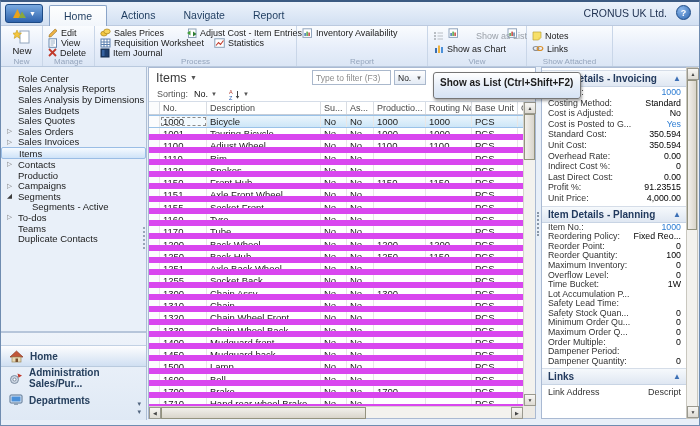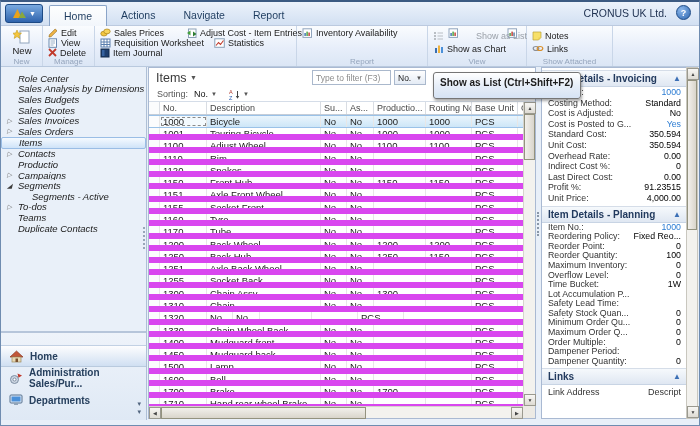--- a/index.html
+++ b/index.html
@@ -31,21 +31,21 @@
   .glabel{position:absolute;bottom:0;left:0;right:0;text-align:center;font-size:8px;color:#95a5bc;}
   .bigbtn{display:flex;flex-direction:column;align-items:center;justify-content:center;width:32px;height:28px;font-size:9.5px;gap:1px;}
   .rrow{display:flex;align-items:center;height:9.8px;gap:3px;font-size:9px;white-space:nowrap;}
   .rrow .ic{flex:0 0 auto;display:inline-flex;}
   .stack{display:flex;flex-direction:column;justify-content:flex-end;gap:0;}
   .disabled{color:#9aa0a8;gap:32px;}
   .repgrid{display:grid;grid-template-columns:auto 15px 15px;column-gap:1px;row-gap:0;align-items:center;gap:44px;}
   
   .sidebar{position:absolute;left:0;top:65px;bottom:5px;width:146px;background:#e9f0f9;border-right:1px solid #aebfd6;}
   .navlist{padding-top:6px;}
-  .snav{display:flex;align-items:center;height:10.6px;padding-left:6px;font-size:9.5px;white-space:nowrap;overflow:hidden;font-style:italic;}
+  .snav{display:flex;align-items:center;height:10.6px;padding-left:6px;font-size:9.5px;white-space:nowrap;overflow:hidden;}
   .snav[data-ind="1"]{padding-left:20px;}
   .exp{width:11px;font-size:6.5px;color:#707070;flex:0 0 auto;}
   .snav[data-exp="collapsed"] .exp::before{content:"▷";}
   .snav[data-exp="expanded"] .exp::before{content:"◢";color:#3c3c3c;}
   .snav[data-sel="true"]{background:linear-gradient(#f5faff,#cfe3f8);border:1px solid #9abde5;border-radius:2px;height:12px;}
   .sgrip{position:absolute;right:1px;top:160px;height:22px;border-left:2px dotted #98a6b8;}
   .bottomnav{position:absolute;left:0;right:0;bottom:0;height:89px;border-top:2px solid #b6c5da;
     background:linear-gradient(#eef3fa,#dfe9f5);}
   .bnav{display:flex;align-items:center;gap:6px;height:22px;padding-left:8px;font-size:10px;font-weight:bold;color:#27405e;}
   .bnav[data-sel="true"]{background:linear-gradient(#fdfdfe,#d0dff2);border-top:1px solid #c2d1e4;border-bottom:1px solid #b9cade;}
@@ -238,20 +238,21 @@
         <div class="rrow">
           <span class="ic">
               <svg width="10" height="10">
                 <rect x="1" y="1" width="8" height="8" fill="#1d3e6e" stroke="#122a4d"></rect>
                 <rect x="2" y="2" width="2.5" height="6" fill="#35619e"></rect>
               </svg>
             </span>
           <span>Item Journal</span>
         </div>
       </div>
+      <div class="glabel">Process</div>
     </div>
 
     <div class="rgroup" style="width:131px">
       <div class="repgrid">
         <div class="rrow">
           <span class="ic">
               <svg width="11" height="10">
                 <rect x="1" y="0.8" width="8.5" height="8.6" fill="#fff" stroke="#90a4bd"></rect>
                 <rect x="2.4" y="5" width="1.4" height="3" fill="#3a6fb0"></rect>
                 <rect x="4.4" y="3.6" width="1.4" height="4.4" fill="#44a03c"></rect>
@@ -383,44 +384,48 @@
   </div>
 
   <div class="sidebar">
     <div class="navlist">
 
         <div class="snav" data-exp="none" data-sel="false" data-ind="0">
           <span class="exp"></span>
           <span>Role Center</span>
         </div>
 
-
         <div class="snav" data-exp="none" data-sel="false" data-ind="0">
           <span class="exp"></span>
+          <span>Sales Analysis Reports</span>
+        </div>
+
+        <div class="snav" data-exp="none" data-sel="false" data-ind="0">
+          <span class="exp"></span>
           <span>Sales Analysis by Dimensions</span>
         </div>
 
         <div class="snav" data-exp="none" data-sel="false" data-ind="0">
           <span class="exp"></span>
           <span>Sales Budgets</span>
         </div>
 
         <div class="snav" data-exp="none" data-sel="false" data-ind="0">
           <span class="exp"></span>
           <span>Sales Quotes</span>
         </div>
 
         <div class="snav" data-exp="collapsed" data-sel="false" data-ind="0">
           <span class="exp"></span>
+          <span>Sales Orders</span>
+        </div>
+
+        <div class="snav" data-exp="collapsed" data-sel="false" data-ind="0">
+          <span class="exp"></span>
           <span>Sales Invoices</span>
-        </div>
-
-        <div class="snav" data-exp="collapsed" data-sel="false" data-ind="0">
-          <span class="exp"></span>
-          <span>Sales Orders</span>
         </div>
 
         <div class="snav" data-exp="none" data-sel="true" data-ind="0">
           <span class="exp"></span>
           <span>Items</span>
         </div>
 
         <div class="snav" data-exp="collapsed" data-sel="false" data-ind="0">
           <span class="exp"></span>
           <span>Contacts</span>
@@ -728,20 +733,21 @@
           <div class="cell w-as">No</div>
           <div class="cell w-prod"></div>
           <div class="cell w-rout"></div>
           <div class="cell w-unit">PCS</div>
           <div class="cell w-part"></div>
         </div>
 
         <div class="trow" data-sel="false">
           <div class="cell w-gut"></div>
           <div class="cell w-no c-no">1320</div>
+          <div class="cell w-desc">Chain Wheel Front</div>
           <div class="cell w-su">No</div>
           <div class="cell w-as">No</div>
           <div class="cell w-prod"></div>
           <div class="cell w-rout"></div>
           <div class="cell w-unit">PCS</div>
           <div class="cell w-part"></div>
         </div>
 
         <div class="trow" data-sel="false">
           <div class="cell w-gut"></div>

